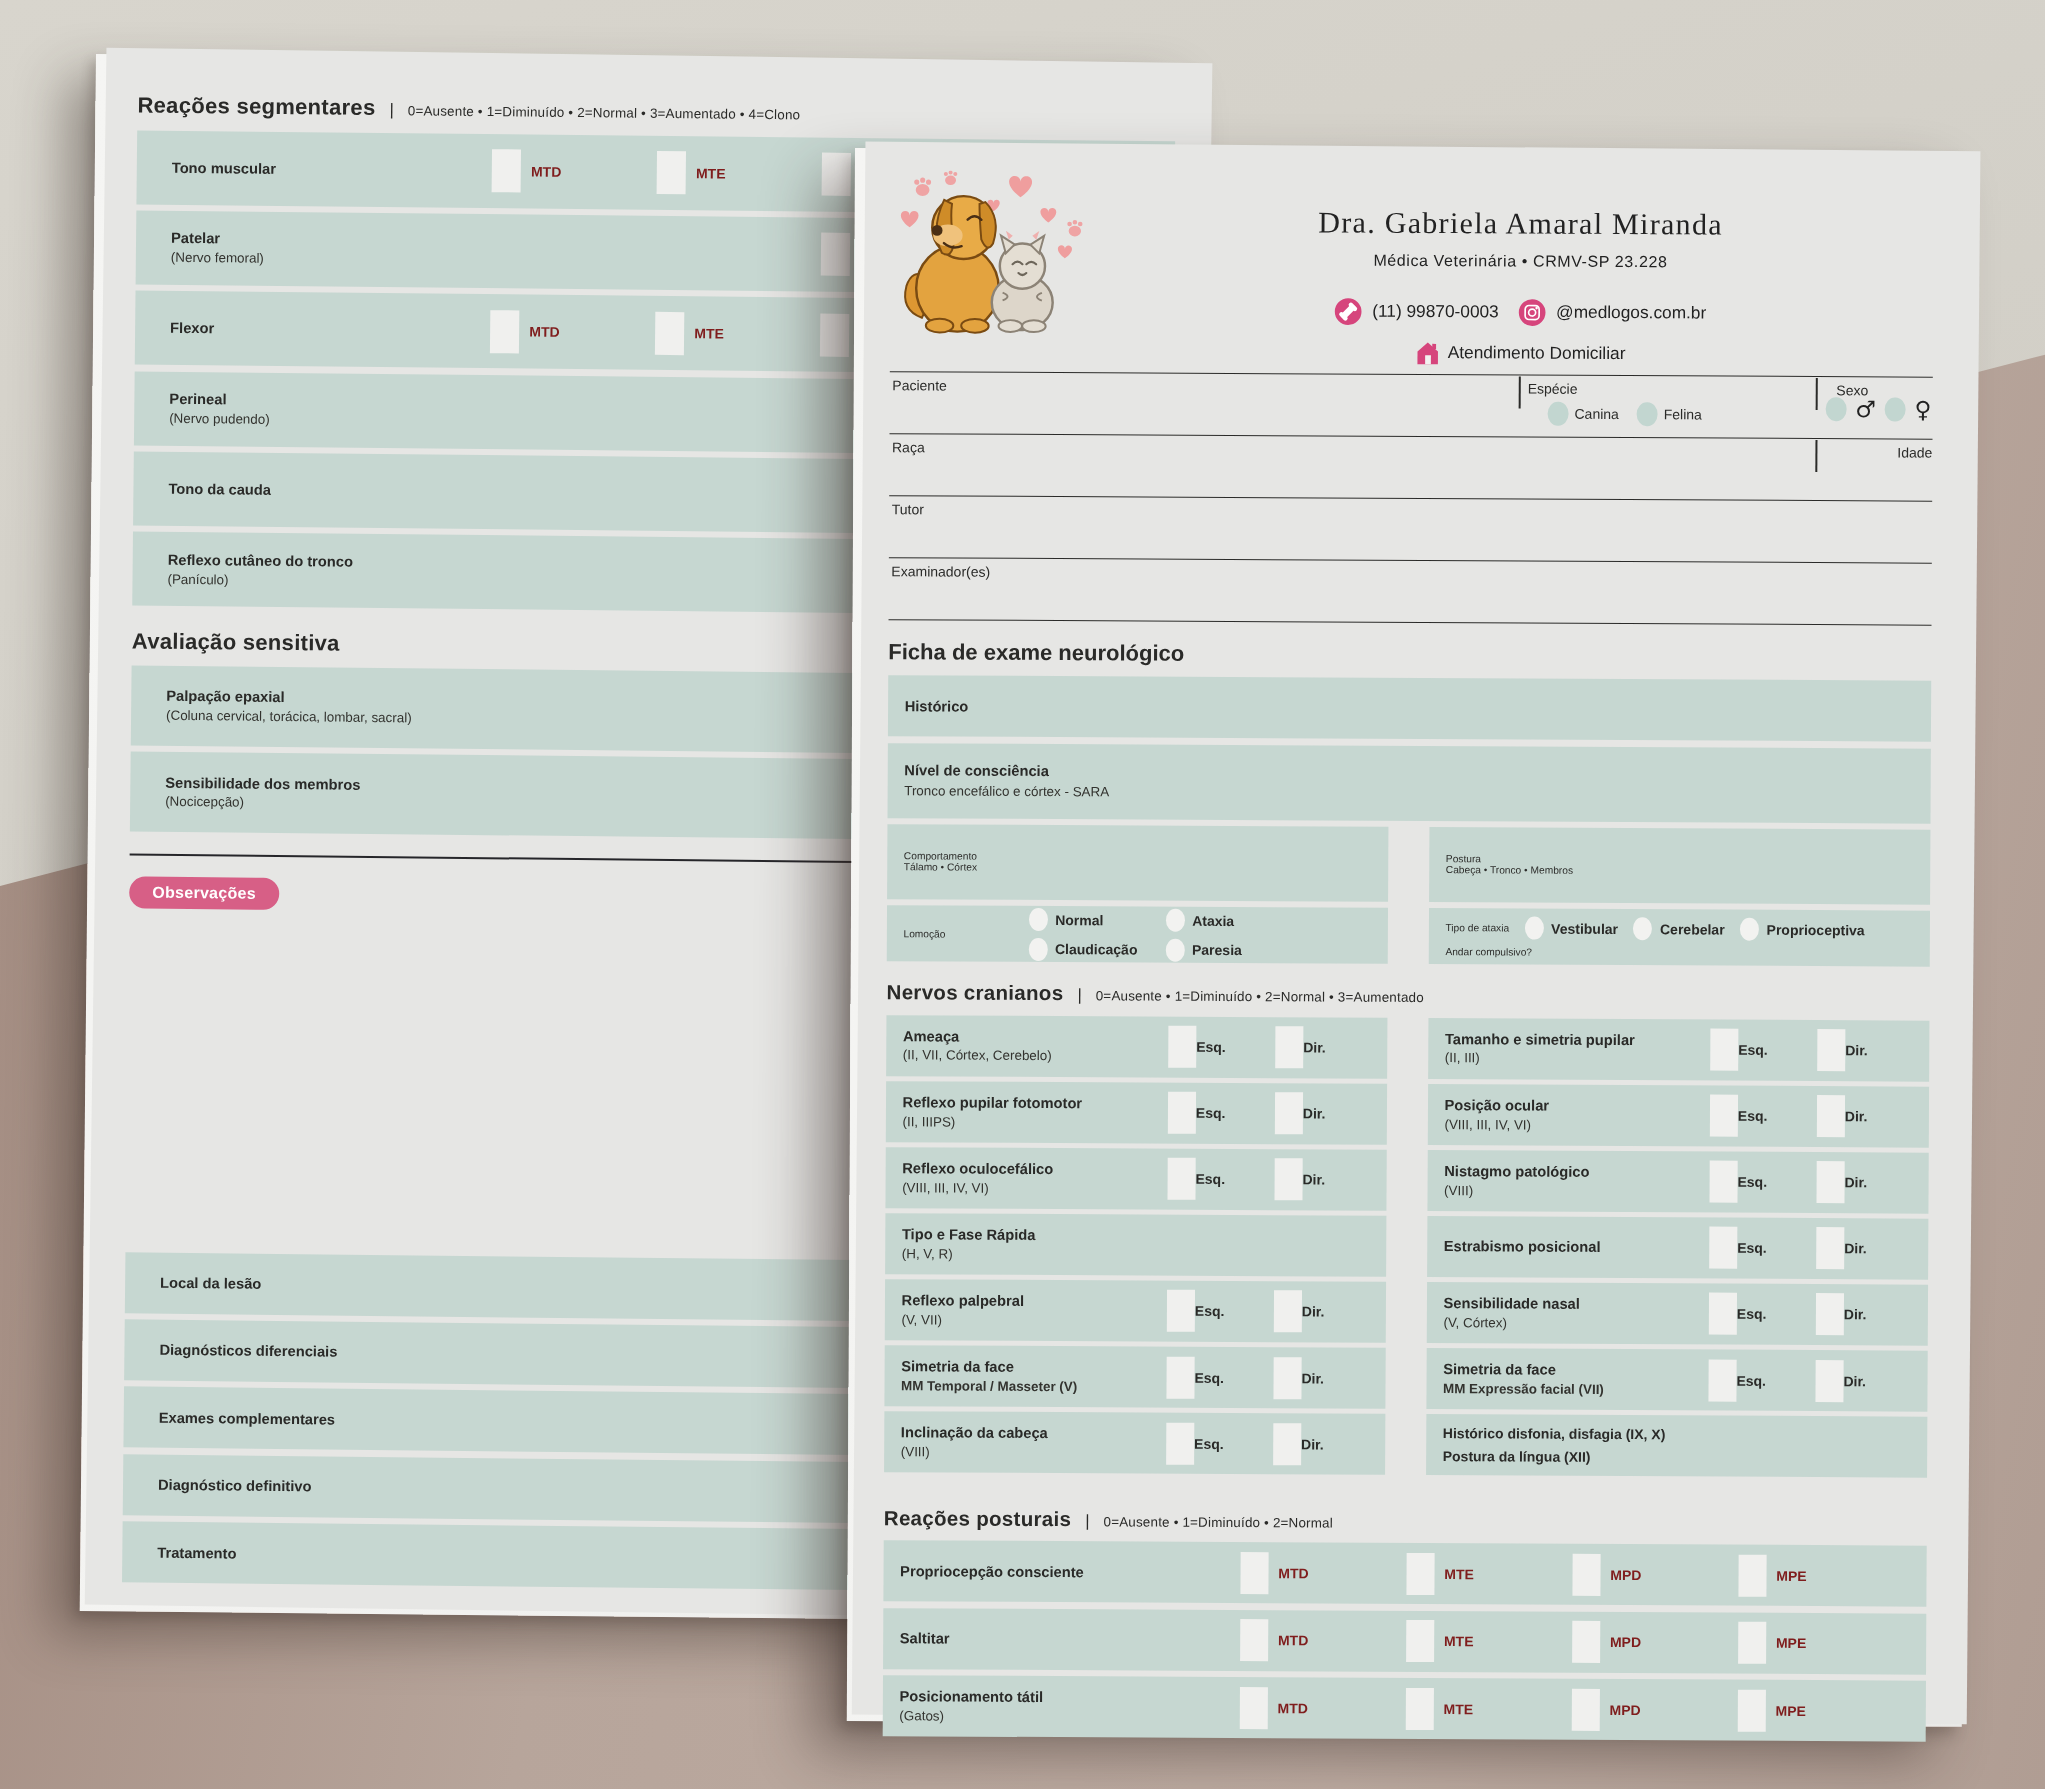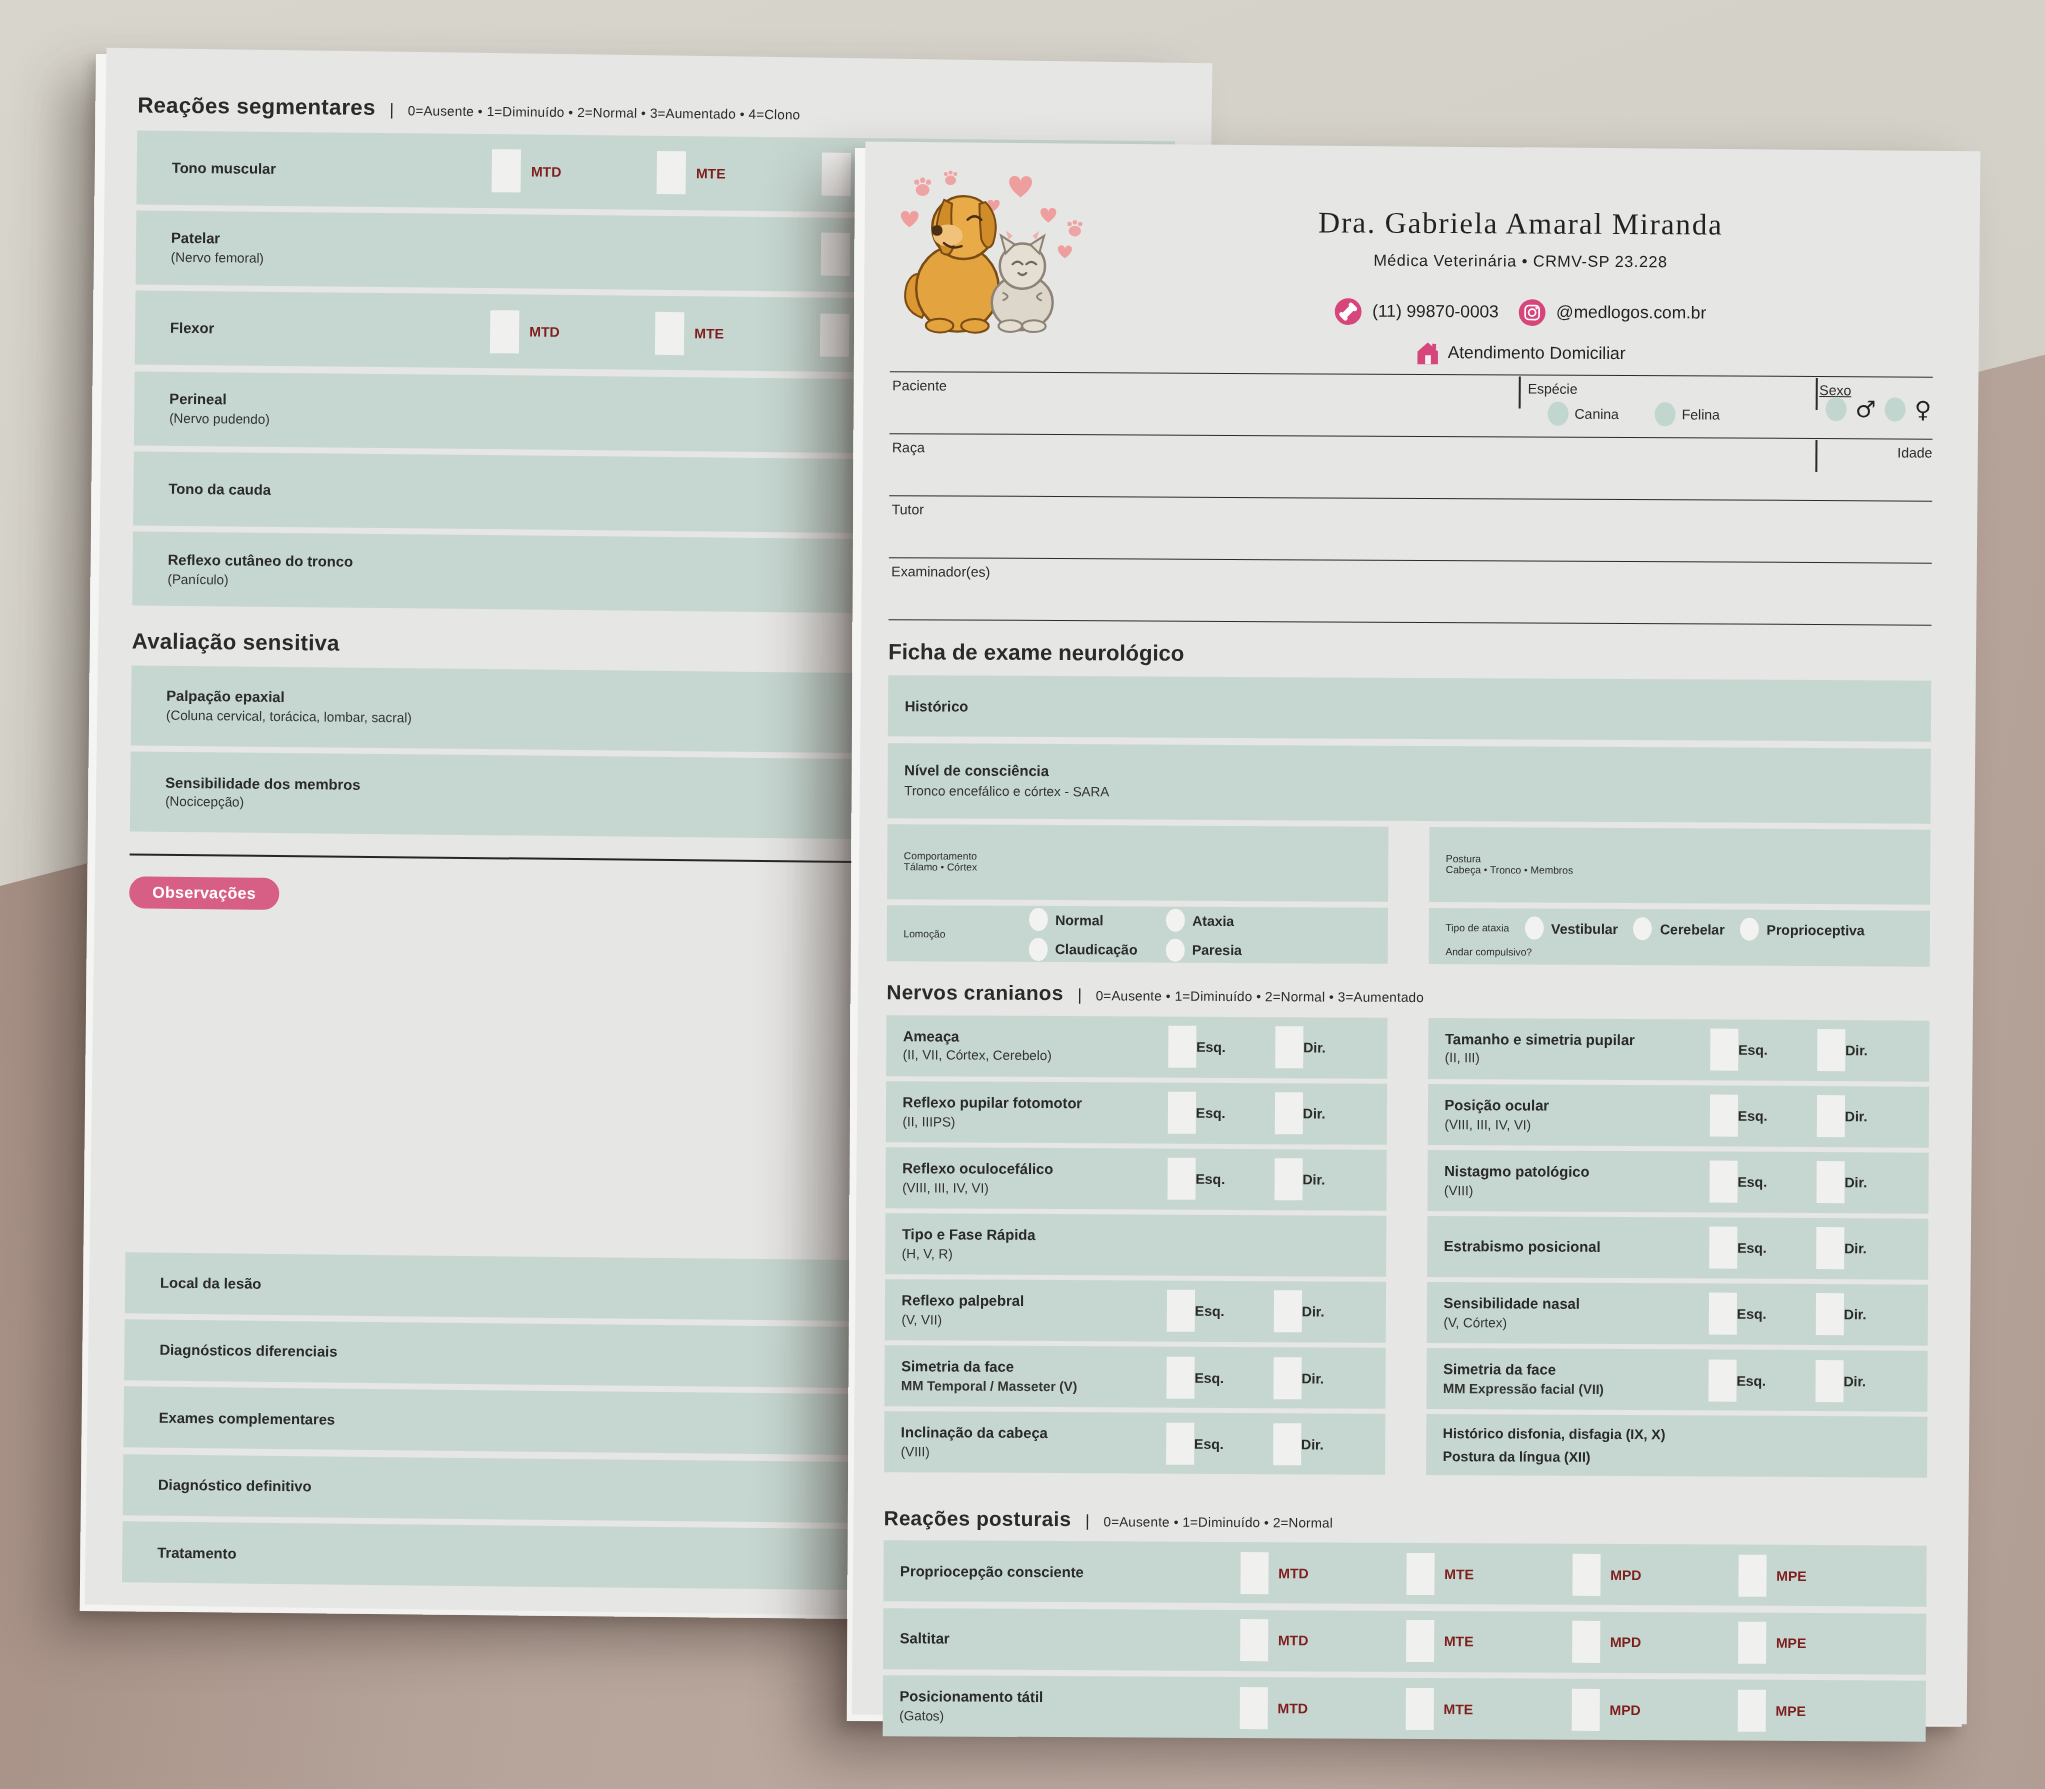--- a/index.html
+++ b/index.html
@@ -71,21 +71,21 @@
   .hboxes{width:183px;flex:0 0 auto;display:flex;flex-direction:column;gap:5.1px;margin-top:5.1px;}
   .hbox{height:82px;background:#c6d7d1;padding:9px 10.2px;box-sizing:border-box;font-size:11px;font-weight:bold;color:#2a2a28;}
   
   .pgrid{margin-top:9px;}
   .prow{border-top:1.9px solid #2b2b29;height:61px;display:flex;position:relative;}
   .pgrid .closing{border-top:1.9px solid #2b2b29;height:0;}
   .pc{position:relative;box-sizing:border-box;padding:5.1px 0 0 2.6px;font-size:14px;color:#2a2a28;}
   .pc.divided::before{content:"";position:absolute;left:0;top:1.3px;width:1.9px;height:32px;background:#2b2b29;}
   .opt-circle{width:20.5px;height:24px;border-radius:50%;background:#c2d6d0;flex:0 0 auto;}
   .opt{display:flex;align-items:center;gap:6.4px;font-size:14px;}
-  .especie-opts{position:absolute;left:29px;top:25.6px;display:flex;gap:36px;}
+  .especie-opts{position:absolute;left:29px;top:25.6px;display:flex;gap:18px;}
   .sexo-opts{position:absolute;right:1.3px;top:19px;display:flex;gap:9px;align-items:center;}
   .sexsym{font-size:23px;color:#222;font-family:"DejaVu Sans",sans-serif;}
   
   .exam-title{font-size:22px;font-weight:bold;margin:19px 0 10.2px 0;color:#2a2a28;}
   .block{background:#c6d7d1;box-sizing:border-box;padding:10.2px 16.6px;margin-bottom:6.4px;}
   .block .b{font-size:14.7px;font-weight:bold;color:#2a2a28;}
   .block .s{font-size:13.4px;margin-top:5.1px;color:#33332f;}
   .blk-historico{height:61px;display:flex;align-items:center;}
   .blk-nivel{height:75px;display:flex;flex-direction:column;justify-content:center;}
   .duo{display:flex;gap:41px;margin-bottom:6.4px;}
@@ -374,21 +374,21 @@
               <span class="opt-circle"></span>
               <span>Canina</span>
             </span>
           <span class="opt">
               <span class="opt-circle"></span>
               <span>Felina</span>
             </span>
         </div>
       </div>
       <div class="pc divided" style="flex:1;">
-        <span style="padding-left:1px;display:inline-block;text-decoration:underline;">Sexo</span>
+        <span style="padding-left:18px;display:inline-block;">Sexo</span>
         <div class="sexo-opts">
           <span class="opt-circle"></span>
           <span class="sexsym">♂</span>
           <span class="opt-circle"></span>
           <span class="sexsym">♀</span>
         </div>
       </div>
     </div>
     <div class="prow">
       <div class="pc" style="width:926px;">

